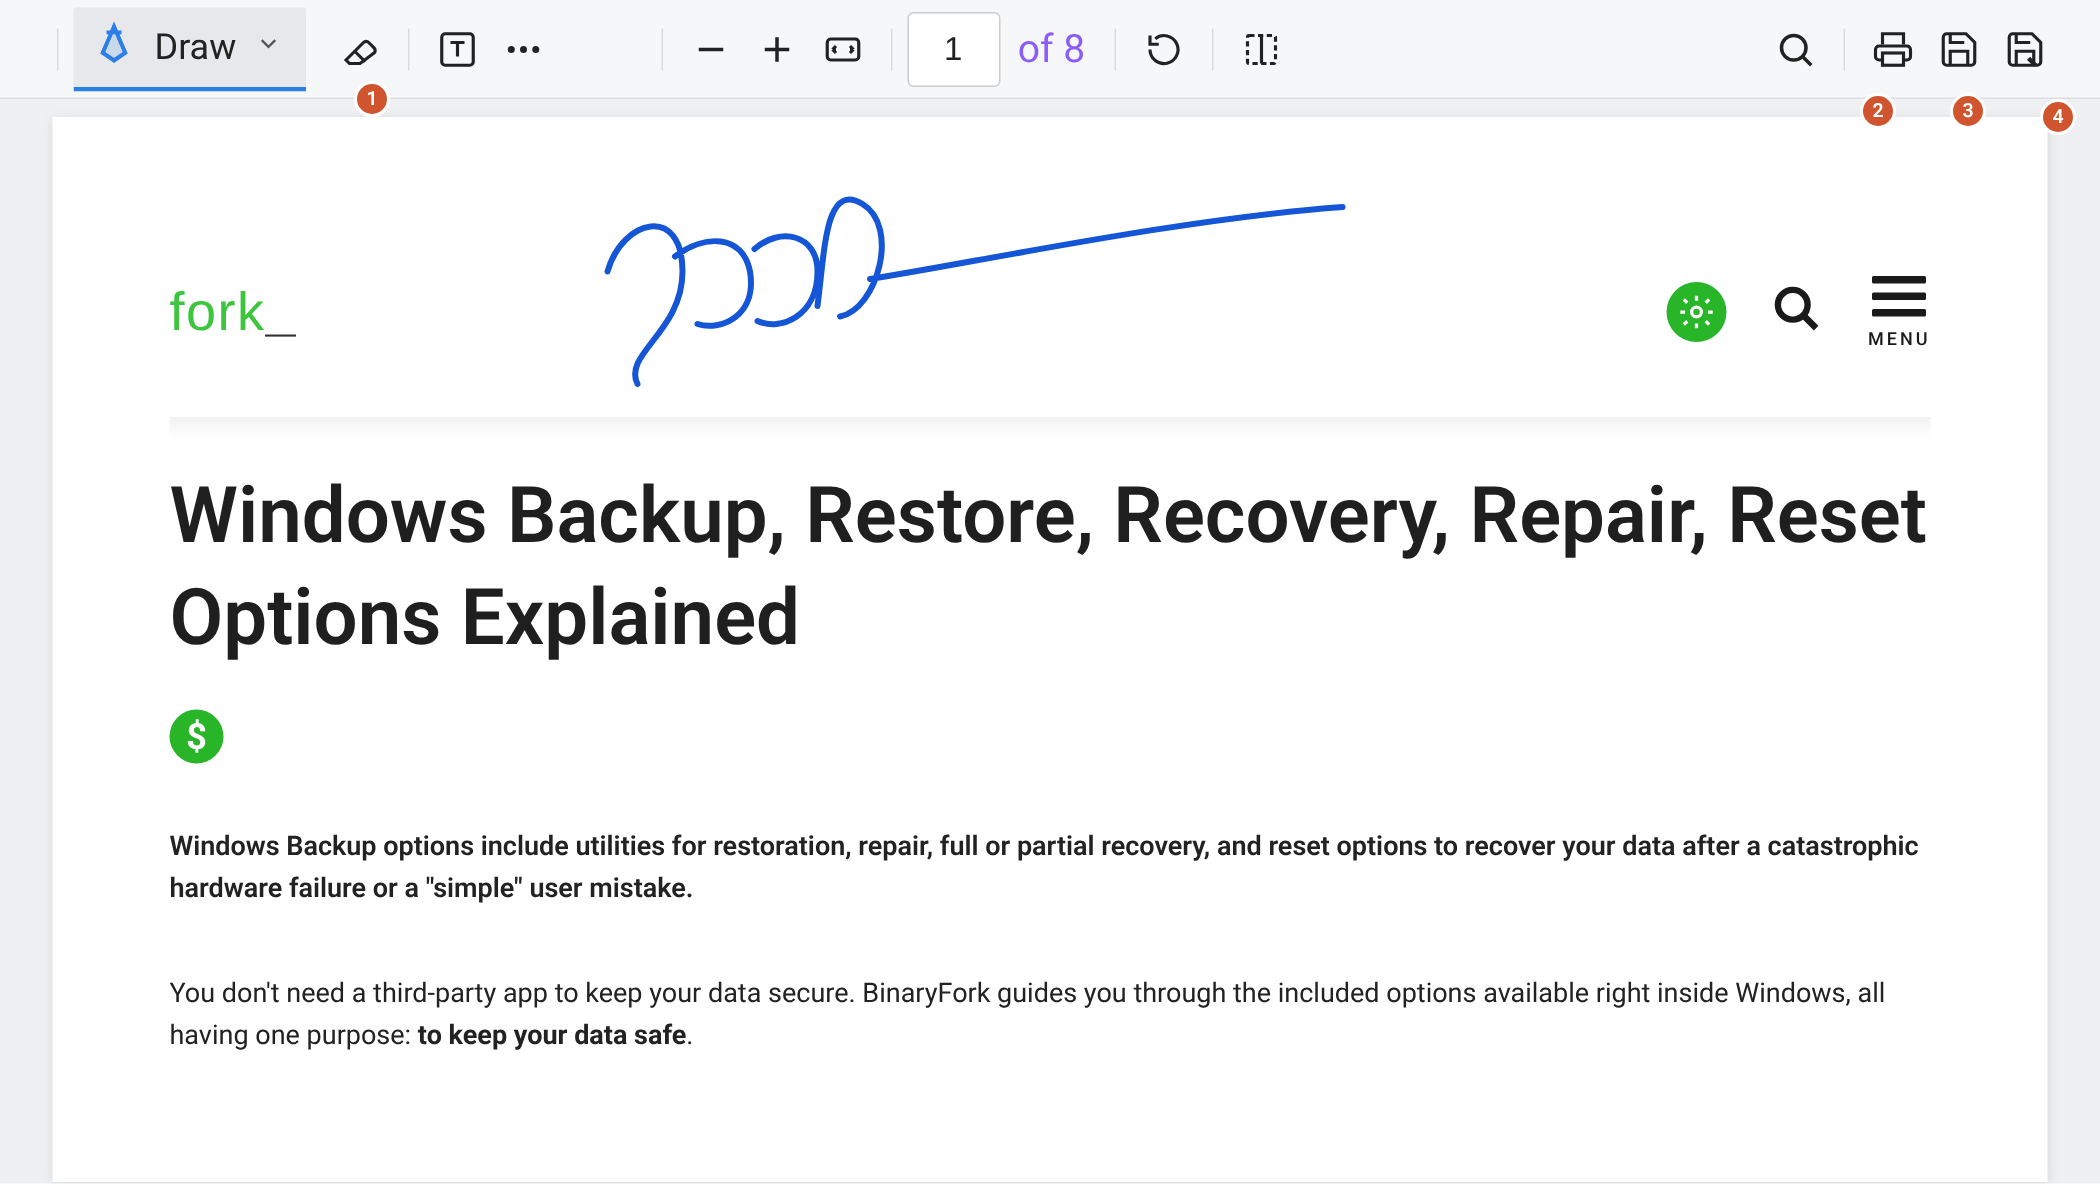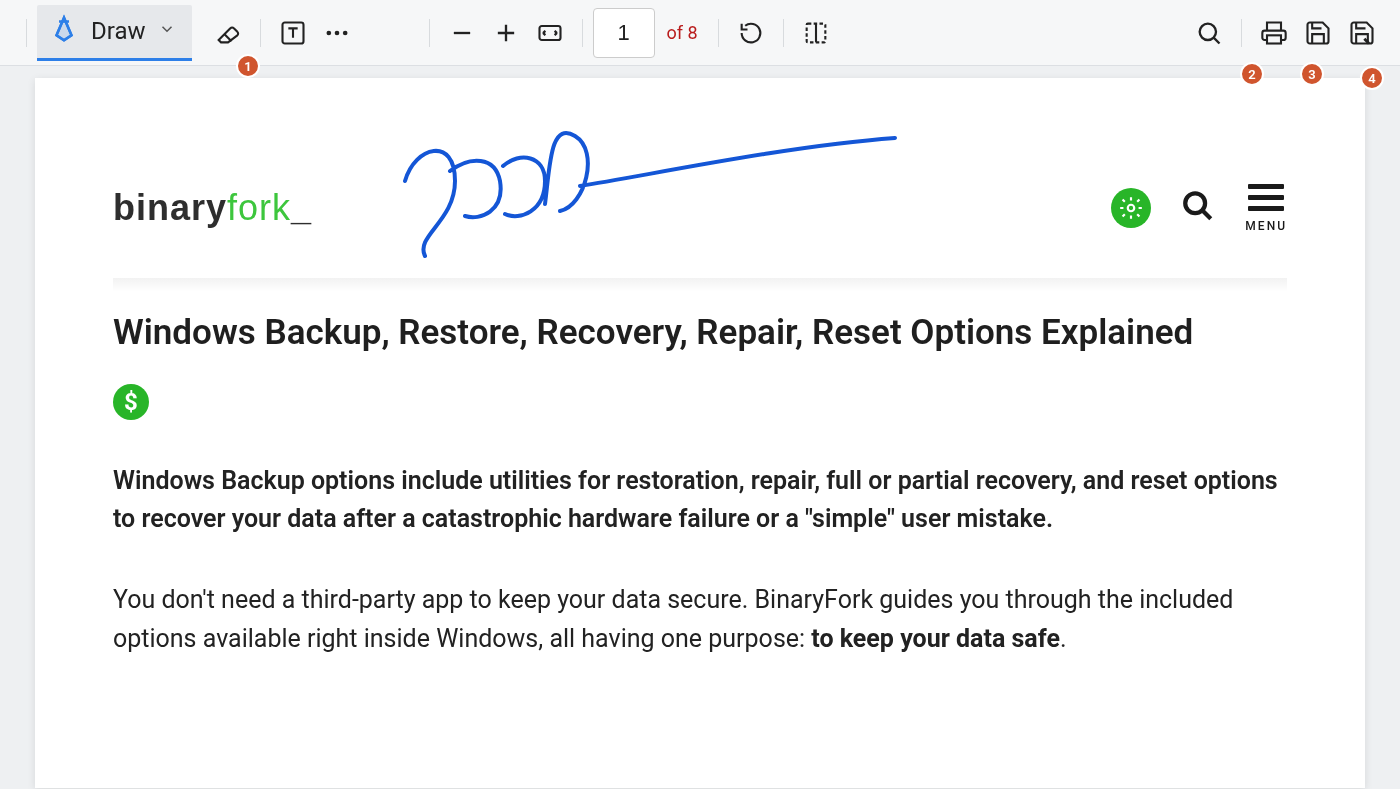--- a/index.html
+++ b/index.html
@@ -9,21 +9,21 @@
     width: 1400px;
     height: 789px;
     overflow: hidden;
   }
   .toolbar {
     height: 66px;
     background: #f6f7f8;
     border-bottom: 1px solid #dcdfe3;
     display: flex;
     align-items: center;
-    padding: 0 16px;
+    padding: 0 28px;
     position: relative;
   }
   .tb-sep {
     width: 1px;
     height: 28px;
     background: #d8dbde;
     margin: 0 10px;
   }
   .draw-btn {
     display: flex;
@@ -53,21 +53,21 @@
   .page-input {
     width: 62px;
     height: 50px;
     border: 1px solid #ccc;
     border-radius: 4px;
     text-align: center;
     font-size: 22px;
     color: #222;
     background: #fff;
   }
-  .page-count { font-size: 18px; color: #b91c1c; margin-left: 12px; }
+  .page-count { font-size: 26px; color: #8b5cf6; margin-left: 12px; }
   .tb-spacer { flex: 1; }
   .badge {
     position: absolute;
     width: 24px;
     height: 24px;
     border-radius: 50%;
     background: #d0552e;
     color: #fff;
     font-size: 13px;
     font-weight: 600;
@@ -110,39 +110,39 @@
   .menu-btn { margin-left: 30px; text-align: right; }
   .menu-btn .bars { display:flex; flex-direction:column; gap:6px; align-items:center; }
   .menu-btn .bar { width: 36px; height: 5px; background:#1a1a1a; border-radius:1px; }
   .menu-btn .mlabel { font-size: 12px; letter-spacing: 2px; color:#1a1a1a; margin-top:8px; font-weight:500; }
   .divider {
     height: 14px;
     margin-top: 30px;
     background: linear-gradient(to bottom, rgba(0,0,0,0.05), rgba(0,0,0,0));
   }
   .article-title {
-    font-size: 35px;
+    font-size: 52px;
     font-weight: 600;
     color: #1f1f1f;
     line-height: 1.3;
     margin-top: 18px;
   }
   .affiliate {
     display:flex; align-items:center; gap:16px; margin-top:28px;
   }
   .dollar-badge {
     width:36px; height:36px; border-radius:50%; background:#28b528;
     color:#fff; font-size:24px; font-weight:700;
     display:flex; align-items:center; justify-content:center;
   }
   .aff-text {
     font-size:22px; letter-spacing:3px; color:#2ea92e; font-weight:500;
   }
   .para {
-    font-size:25px; color:#222; line-height:1.55; margin-top:42px;
+    font-size:18px; color:#222; line-height:1.55; margin-top:42px;
   }
   .para.b { font-weight:600; }
   .para .bold { font-weight:700; }
   .annotation {
     position:absolute; top:48px; left:350px; width:520px; height:140px;
     pointer-events:none;
   }
 </style>
 </head>
 <body>
@@ -270,21 +270,20 @@
 
 <div class="doc-wrap">
   <div class="page">
 
     <svg class="annotation" viewBox="0 0 520 140">
       <path d="M20 55 C 30 20, 70 10, 70 55 C 70 95, 30 110, 40 130 M65 45 C 85 30, 110 30, 115 55 C 120 85, 95 95, 80 90 M118 40 C 135 25, 160 30, 160 55 C 160 85, 135 95, 120 88 M160 78 C 165 40, 165 -5, 190 10 C 215 25, 200 80, 175 85 M195 60 C 260 50, 400 20, 510 12" fill="none" stroke="#1456d6" stroke-width="4" stroke-linecap="round" stroke-linejoin="round"></path>
     </svg>
 
     <div class="site-header">
       <div class="logo">
-        <span class="p1">binary</span>
           <span class="p2">fork</span>
           <span class="cur">_</span>
       </div>
       <div class="spacer"></div>
       <div class="green-gear">
         <svg viewBox="0 0 24 24" fill="none" stroke="#fff" stroke-width="2">
           <circle cx="12" cy="12" r="3"></circle>
           <path d="M12 2v3M12 19v3M4.2 4.2l2.1 2.1M17.7 17.7l2.1 2.1M2 12h3M19 12h3M4.2 19.8l2.1-2.1M17.7 6.3l2.1-2.1"></path>
         </svg>
       </div>

